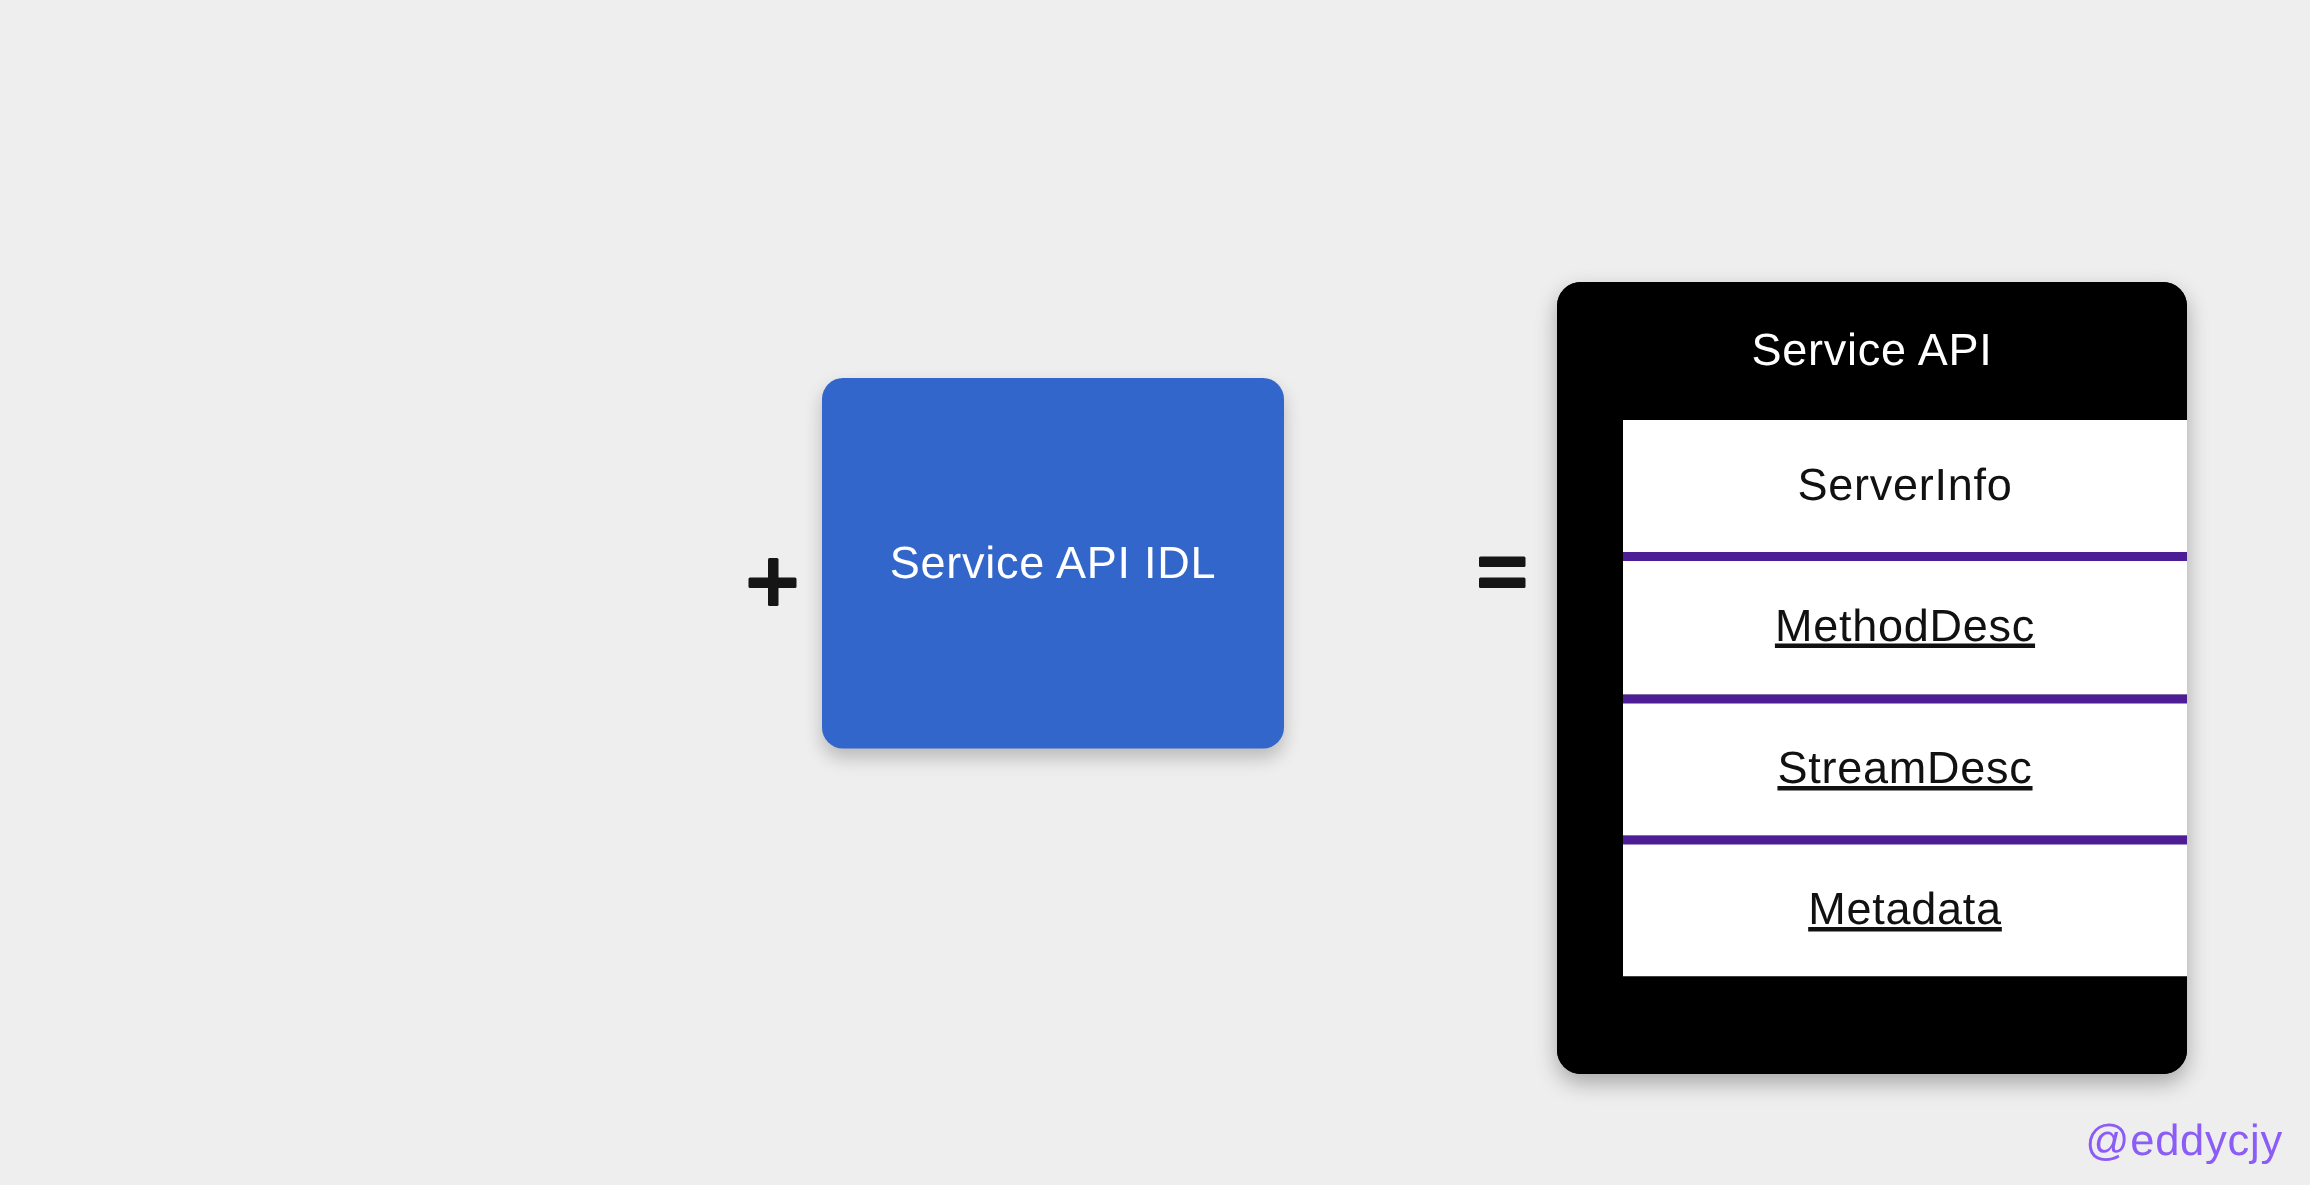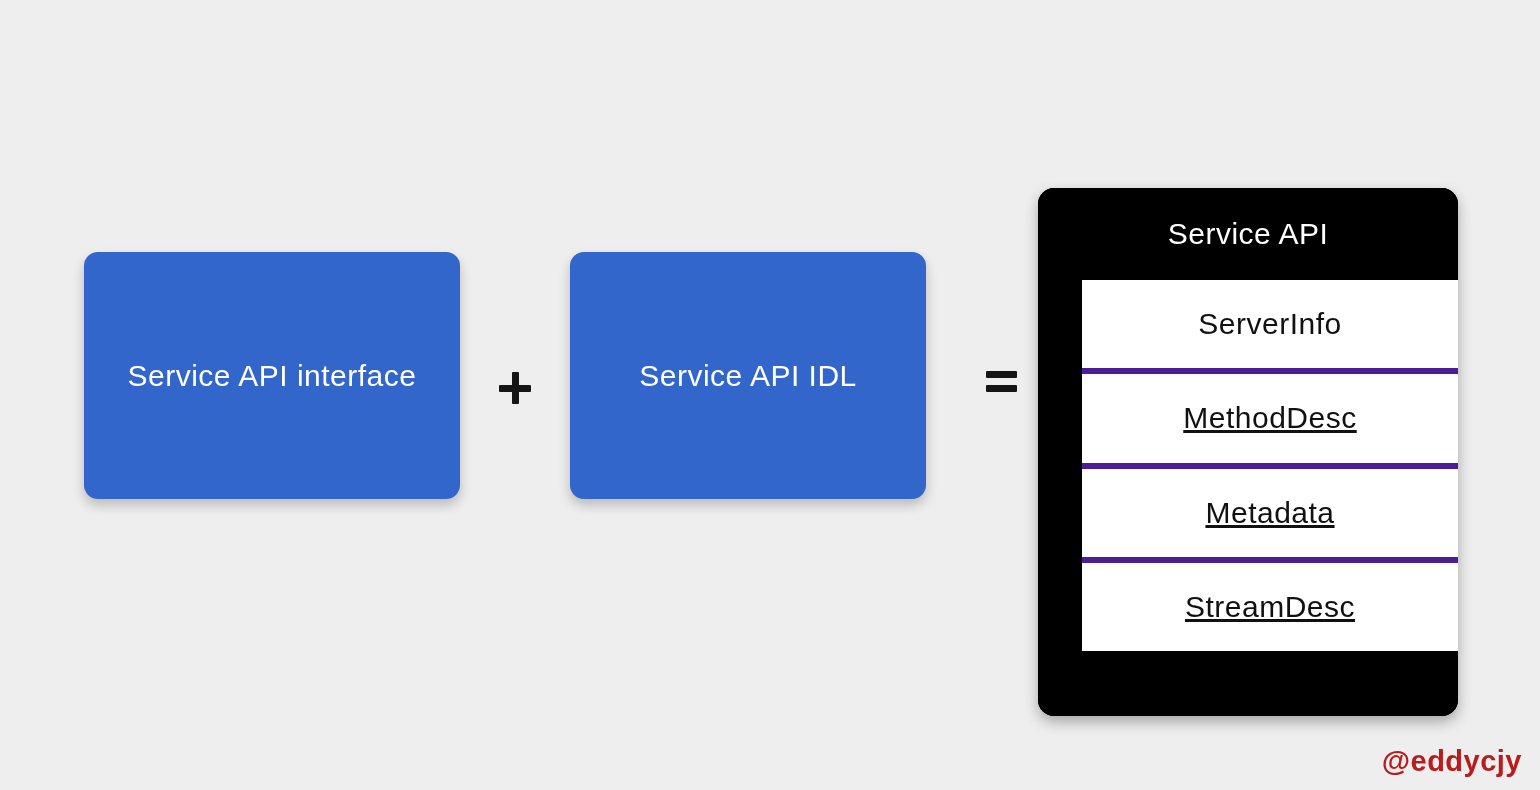--- a/index.html
+++ b/index.html
@@ -31,21 +31,21 @@
     align-items: center;
     justify-content: center;
   }
   .bluebox .box-label {
     color: #ffffff;
     font-size: 30px;
     letter-spacing: 0.5px;
     white-space: nowrap;
   }
   .box1 { left: 84px;  width: 376px; }
-  .box2 { left: 570px; width: 356px; }
+  .box2 { left: 548px; width: 308px; }
 
   
   .operator { position: absolute; }
   .sr-text {
     position: absolute;
     width: 1px; height: 1px;
     overflow: hidden;
     clip: rect(0 0 0 0);
     white-space: nowrap;
   }
@@ -128,34 +128,30 @@
     height: 65px;
     flex: 0 0 65px;
     background: #000000;
   }
 
   
   .watermark {
     position: absolute;
     right: 18px;
     bottom: 12px;
-    color: #b91c1c;
+    color: #8b5cf6;
     font-size: 29px;
     letter-spacing: 0.5px;
-    font-weight: bold;
   }
 </style>
 </head>
 <body>
 
 <div class="canvas">
 
-  <div class="bluebox box1">
-    <span class="box-label">Service API interface</span>
-  </div>
 
   <div class="operator plus">
     <span class="sr-text">+</span>
     <span class="bar-h"></span>
     <span class="bar-v"></span>
   </div>
 
   <div class="bluebox box2">
     <span class="box-label">Service API IDL</span>
   </div>
@@ -166,21 +162,21 @@
     <span class="bar-bottom"></span>
   </div>
 
   <div class="stack">
     <div class="stack-header">
       <span>Service API</span>
     </div>
     <div class="stack-rows">
       <div class="stack-row">ServerInfo</div>
       <div class="stack-row">MethodDesc</div>
+      <div class="stack-row">StreamDesc</div>
       <div class="stack-row">Metadata</div>
-      <div class="stack-row">StreamDesc</div>
     </div>
     <div class="stack-footer"></div>
   </div>
 
   <div class="watermark">@eddycjy</div>
 
 </div>
 
 </body></html>

